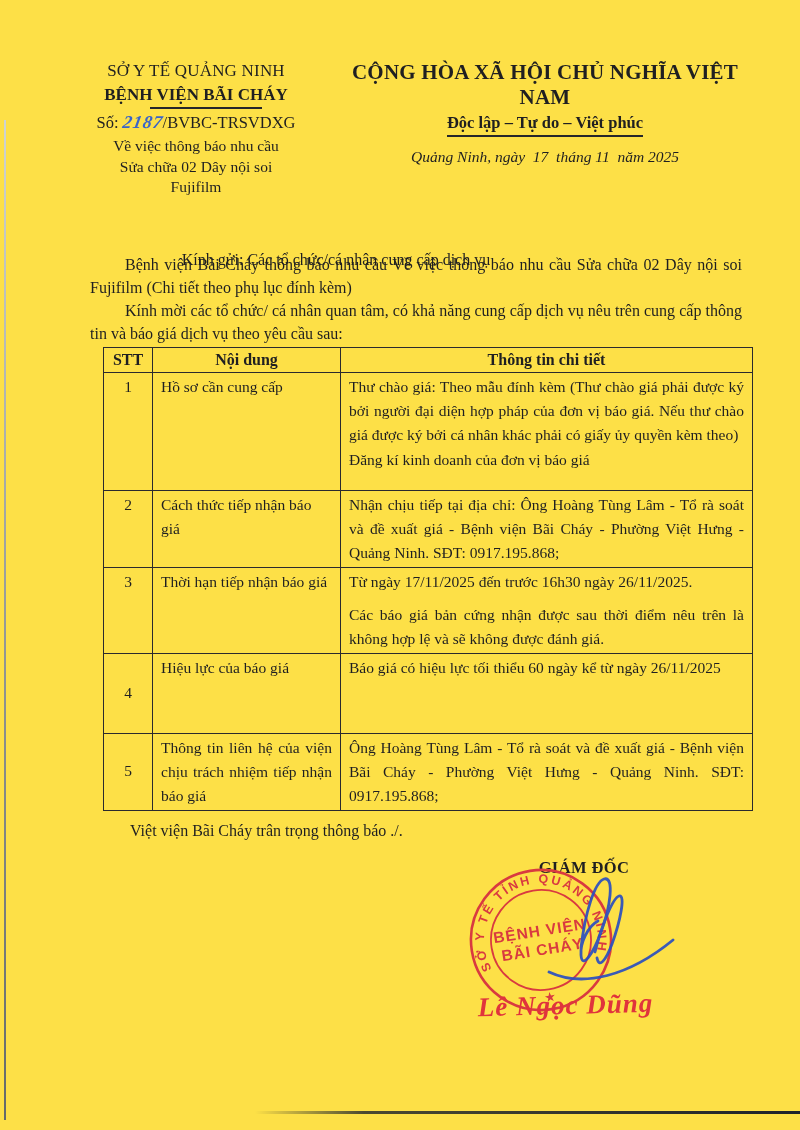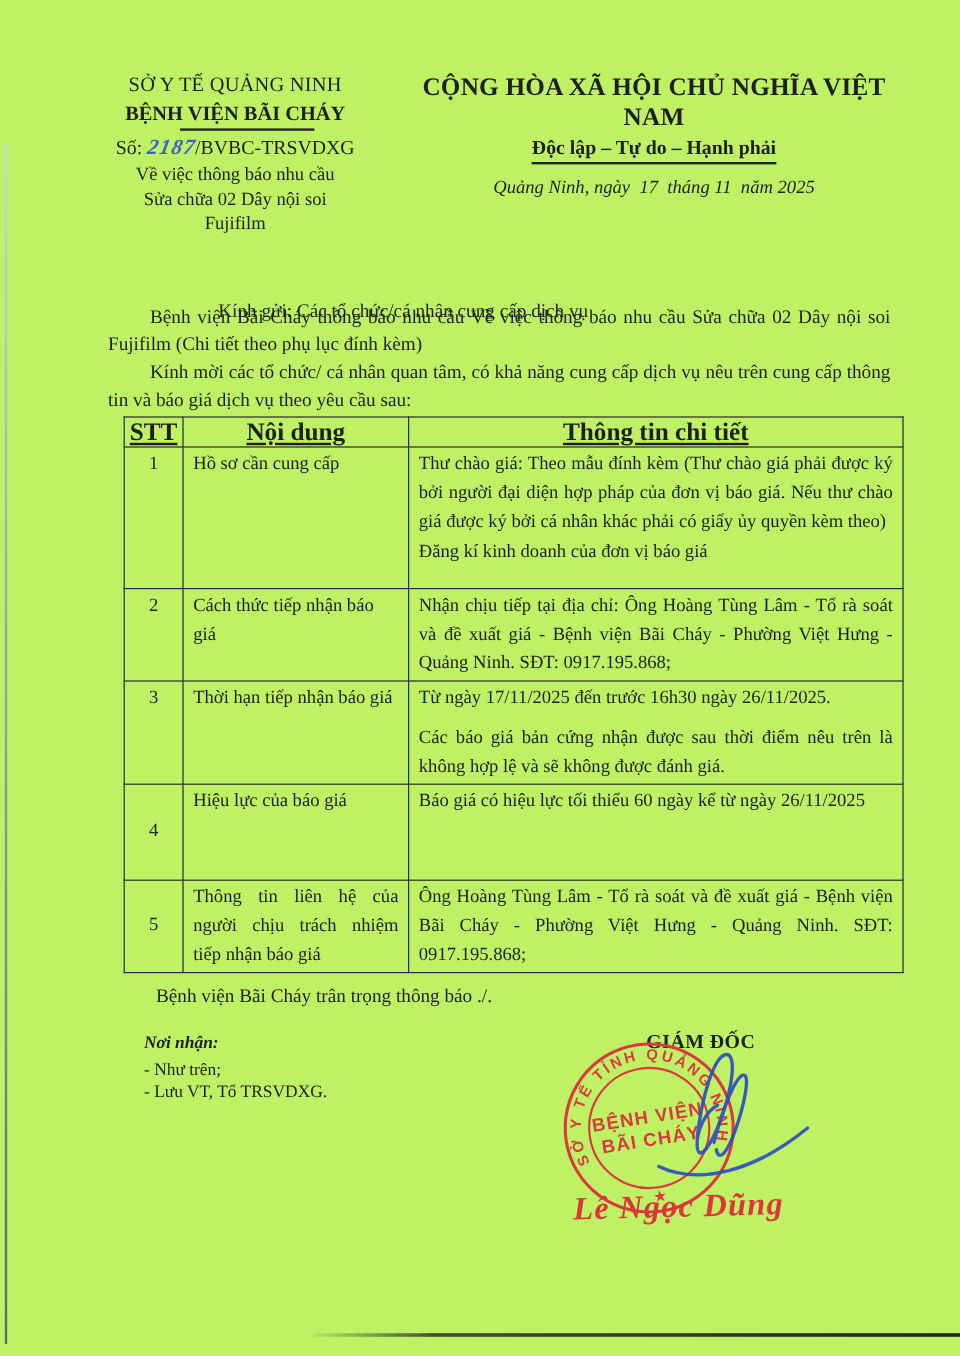--- a/index.html
+++ b/index.html
@@ -1,16 +1,16 @@
 <!DOCTYPE html>
 <html><head>
 <meta charset="utf-8">
 <style>
   html,body{margin:0;padding:0;background:#e9e9e9;}
-  .page{position:relative;width:800px;height:1130px;background:#bef264;overflow:hidden;
+  .page{position:relative;width:800px;height:1130px;background:#fde047;overflow:hidden;
         font-family:"Liberation Serif","DejaVu Serif",serif;color:#1f1f21;}
   
   .edge-left{position:absolute;left:4px;top:120px;width:2px;height:1000px;
              background:linear-gradient(#ccd3da, #8a9198 55%, #5d646c);opacity:.95;}
   .edge-bottom{position:absolute;left:255px;top:1111px;width:545px;height:3px;
              background:linear-gradient(to right, rgba(30,35,43,0), rgba(30,35,43,.8) 20%, #1e232b);}
   
   .hdr-left{position:absolute;left:88px;top:60px;width:216px;text-align:center;line-height:1.25;}
   .hdr-left .parent{font-size:17px;letter-spacing:.2px;}
   .hdr-left .org{font-size:17px;font-weight:bold;margin-top:3px;}
@@ -30,21 +30,21 @@
   .para{position:absolute;left:90px;width:652px;font-size:16px;line-height:22.5px;
         text-align:justify;text-indent:35px;margin:0;}
   .p1{top:254px;}
   .p2{top:300px;}
   
   table.quote{position:absolute;left:103px;top:347px;width:634px;border-collapse:collapse;
               table-layout:fixed;font-size:15.5px;}
   table.quote td,table.quote th{border:1.6px solid #2a2a2e;vertical-align:top;
               padding:2px 8px;line-height:24px;overflow:hidden;}
   th.c-stt{width:44px;} th.c-topic{width:183px;} th.c-detail{width:407px;}
-  table.quote th{font-size:21px;padding:1px 2px;line-height:22px;text-decoration:underline;}
+  table.quote th{font-size:16px;padding:1px 2px;line-height:22px;}
   td.stt{text-align:center;padding-top:6px;}
   td.stt.mid{vertical-align:middle;padding-top:0;}
   td.topic{padding-top:6px;}
   td.topic.just{text-align:justify;}
   td.detail p{margin:0;text-align:justify;}
   td.detail p + p{margin-top:1px;}
   td.detail p.gap{margin-top:9px;}
   
   .closing{position:absolute;left:130px;top:806px;font-size:16px;}
   .recips{position:absolute;left:120px;top:860px;font-size:14.5px;line-height:1.28;}
@@ -68,21 +68,21 @@
     <div class="org">BỆNH VIỆN BÃI CHÁY</div>
     <div class="doc-no"><span>Số: </span><span class="hand-blue">2187</span><span>/BVBC-TRSVDXG</span></div>
     <div class="subject first">Về việc thông báo nhu cầu</div>
     <div class="subject">Sửa chữa 02 Dây nội soi</div>
     <div class="subject">Fujifilm</div>
   </div>
   <div class="org-rule"></div>
 
   <div class="hdr-right">
     <div class="nat-title">CỘNG HÒA XÃ HỘI CHỦ NGHĨA VIỆT NAM</div>
-    <div><span class="motto">Độc lập – Tự do – Hạnh phải</span></div>
+    <div><span class="motto">Độc lập – Tự do – Việt phúc</span></div>
     <div class="place-date">Quảng Ninh, ngày  17  tháng 11  năm 2025</div>
   </div>
 
   <div class="salutation">Kính gửi: Các tổ chức/cá nhân cung cấp dịch vụ</div>
   <p class="para p1">Bệnh viện Bãi Cháy thông báo nhu cầu Về việc thông báo nhu cầu Sửa chữa 02 Dây nội soi Fujifilm (Chi tiết theo phụ lục đính kèm)</p>
   <p class="para p2">Kính mời các tổ chức/ cá nhân quan tâm, có khả năng cung cấp dịch vụ nêu trên cung cấp thông tin và báo giá dịch vụ theo yêu cầu sau:</p>
 
   <table class="quote">
     <tbody>
         <tr>
@@ -115,35 +115,30 @@
     </tr>
     <tr style="height:80px;">
       <td class="stt mid">4</td>
       <td class="topic">Hiệu lực của báo giá</td>
       <td class="detail">
         <p>Báo giá có hiệu lực tối thiểu 60 ngày kể từ ngày 26/11/2025</p>
       </td>
     </tr>
     <tr style="height:75px;">
       <td class="stt mid">5</td>
-      <td class="topic just">Thông tin liên hệ của người chịu trách nhiệm tiếp nhận báo giá</td>
+      <td class="topic just">Thông tin liên hệ của viện chịu trách nhiệm tiếp nhận báo giá</td>
       <td class="detail">
         <p>Ông Hoàng Tùng Lâm - Tổ rà soát và đề xuất giá - Bệnh viện Bãi Cháy - Phường Việt Hưng - Quảng Ninh. SĐT: 0917.195.868;</p>
       </td>
     </tr>
   </tbody>
     </table>
 
-  <p class="closing">Bệnh viện Bãi Cháy trân trọng thông báo ./.</p>
+  <p class="closing">Việt viện Bãi Cháy trân trọng thông báo ./.</p>
 
-  <div class="recips">
-    <div class="label">Nơi nhận:</div>
-    <div>- Như trên;</div>
-    <div>- Lưu VT, Tổ TRSVDXG.</div>
-  </div>
 
   <div class="signer-title">GIÁM ĐỐC</div>
 
   <svg class="sig-block" width="262" height="172" viewBox="0 0 262 172">
     <g transform="rotate(-9 108 88)">
       <circle cx="108" cy="88" r="70" fill="none" stroke="#d93a40" stroke-width="2.6"></circle>
       <circle cx="108" cy="88" r="50" fill="none" stroke="#d93a40" stroke-width="1.8"></circle>
       <defs>
         <path id="ringArc" d="M 67.7 128.3 A 57 57 0 1 1 148.3 128.3" fill="none"></path>
       </defs>

